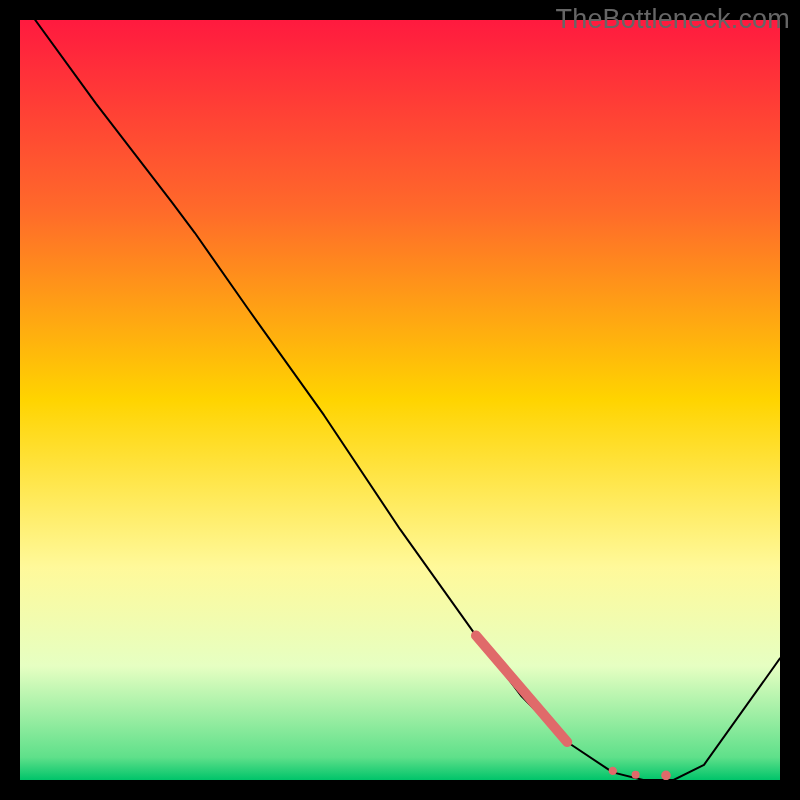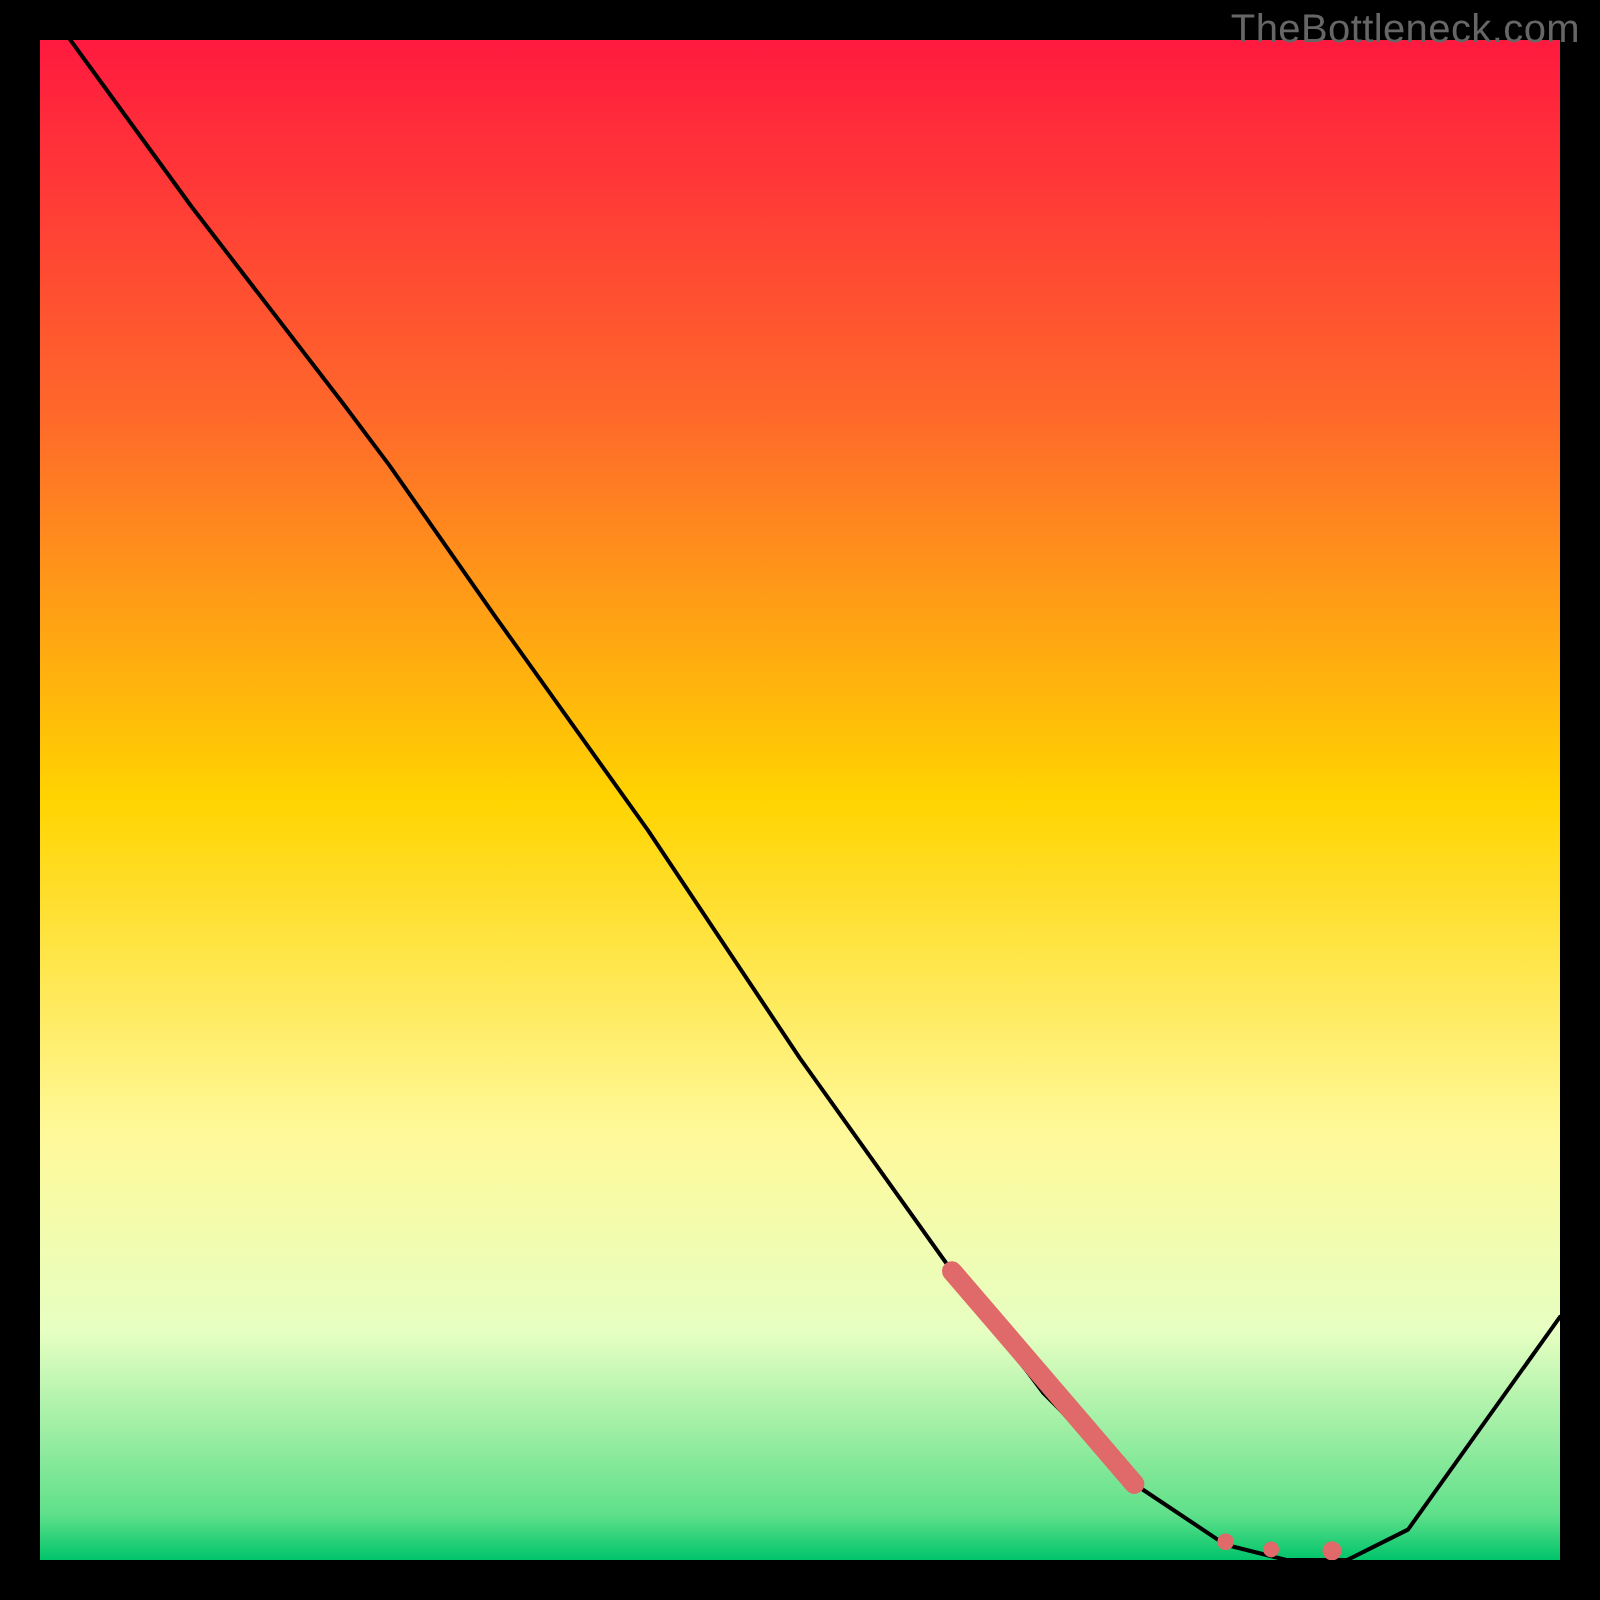--- a/index.html
+++ b/index.html
@@ -8,21 +8,21 @@
     width: 800px;
     height: 800px;
     position: relative;
     font-family: Arial, Helvetica, sans-serif;
   }
   .watermark {
     position: absolute;
     top: 4px;
     right: 10px;
     color: #666;
-    font-size: 20px;
+    font-size: 27px;
     font-weight: 500;
     letter-spacing: 0.2px;
     z-index: 10;
   }
   .plot-wrap {
     position: absolute;
     left: 20px;
     top: 20px;
     width: 760px;
     height: 760px;

